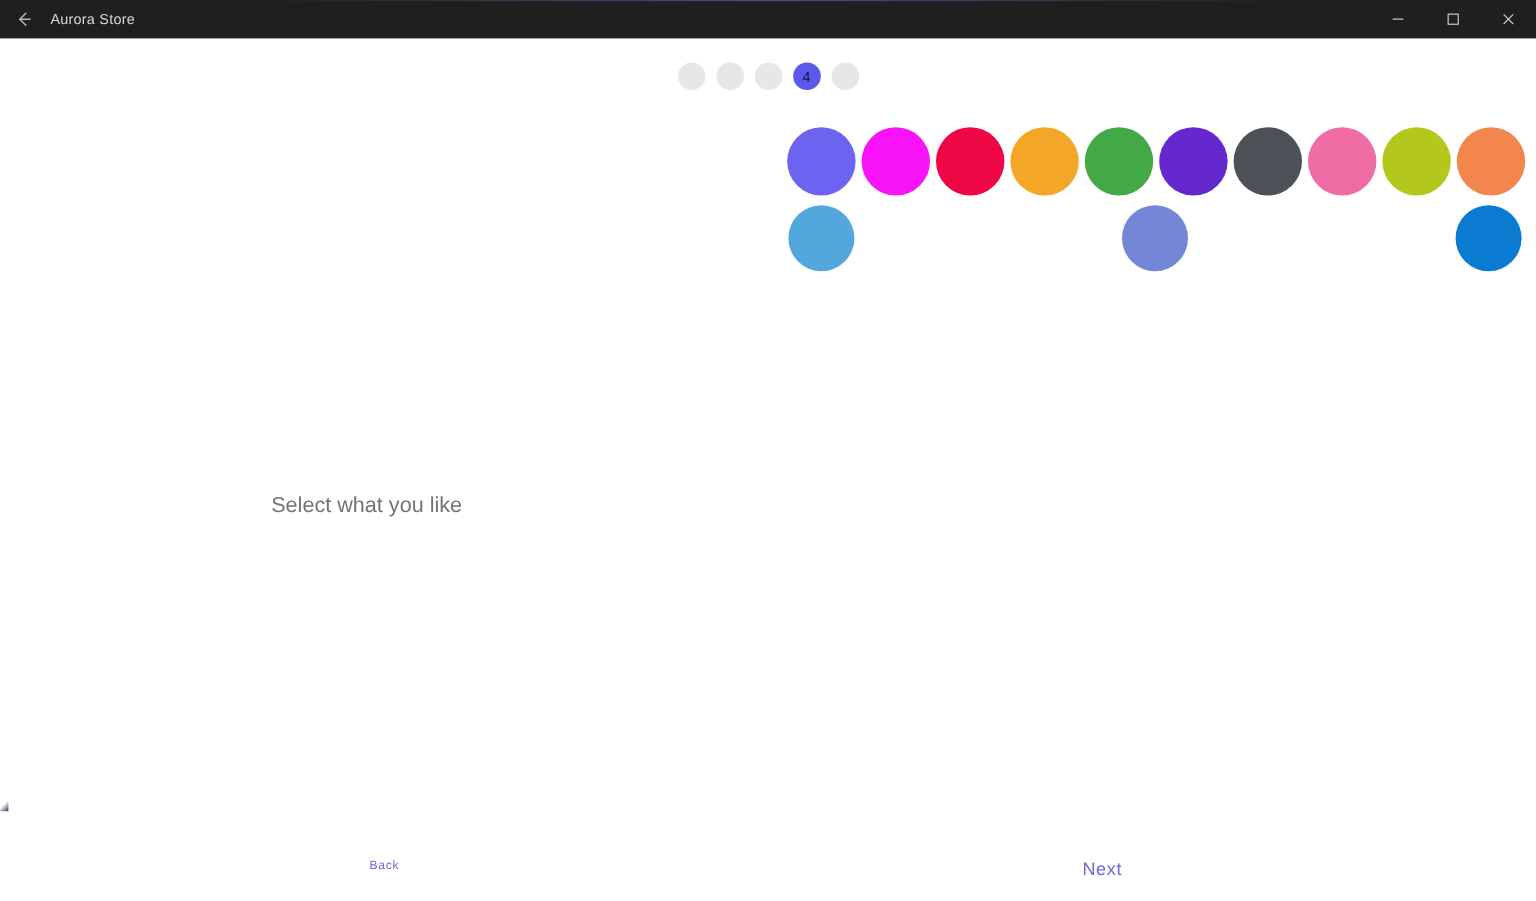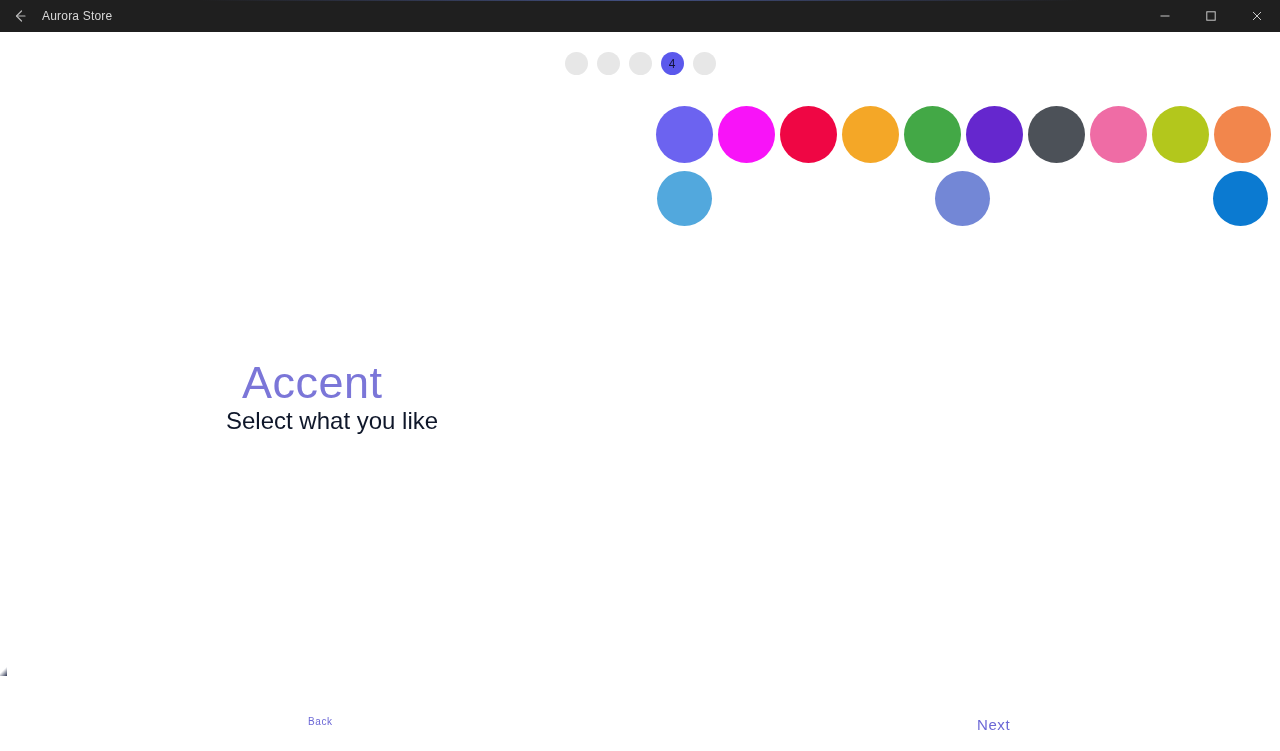--- a/index.html
+++ b/index.html
@@ -131,42 +131,42 @@
     color: #7b76d8;
     font-family: "Liberation Sans", sans-serif;
     font-weight: 400;
     letter-spacing: 0.5px;
     line-height: 52px;
   }
   .subhead {
     position: absolute;
     left: 226px;
     top: 409px;
-    font-size: 24px;
-    color: #0f172a;
+    font-size: 18px;
+    color: #737373;
     font-family: "Liberation Sans", sans-serif;
     font-weight: 400;
     line-height: 24px;
   }
 
   
   .btn-back {
     position: absolute;
     left: 302px;
     top: 712px;
     font-size: 10px;
     color: #6c68d6;
     font-family: "Liberation Sans", sans-serif;
     letter-spacing: 0.6px;
     cursor: pointer;
     padding: 4px 6px;
   }
   .btn-next {
     position: absolute;
-    left: 971px;
+    left: 896px;
     top: 712px;
     font-size: 15px;
     color: #6c68d6;
     font-family: "Liberation Sans", sans-serif;
     letter-spacing: 0.6px;
     cursor: pointer;
     padding: 4px 6px;
   }
 
   .corner-artifact {
@@ -246,20 +246,19 @@
       <div class="swatch r1" style="background: rgb(179, 199, 28); left: 502px;"></div>
       <div class="swatch r1" style="background: rgb(242, 134, 76); left: 564px;"></div>
     </div>
     <div class="swatch-row">
       <div class="swatch r2" style="background: rgb(82, 168, 221); left: 7px;"></div>
       <div class="swatch r2" style="background: rgb(115, 135, 214); left: 285px;"></div>
       <div class="swatch r2" style="background: rgb(11, 122, 209); left: 563px;"></div>
     </div>
   </div>
 
-  <div class="headline" style="color: rgb(123, 118, 216);">Accent</div>
   <div class="subhead">Select what you like</div>
 
   <div class="btn-back" style="color: rgb(108, 104, 214);">Back</div>
   <div class="btn-next" style="color: rgb(108, 104, 214);">Next</div>
 
   <div class="corner-artifact"></div>
 </div>
 
 </body></html>

